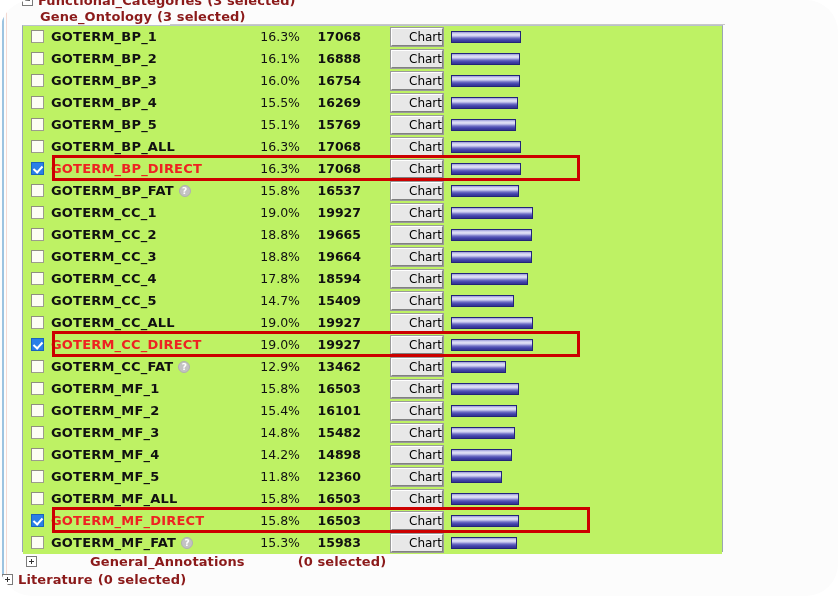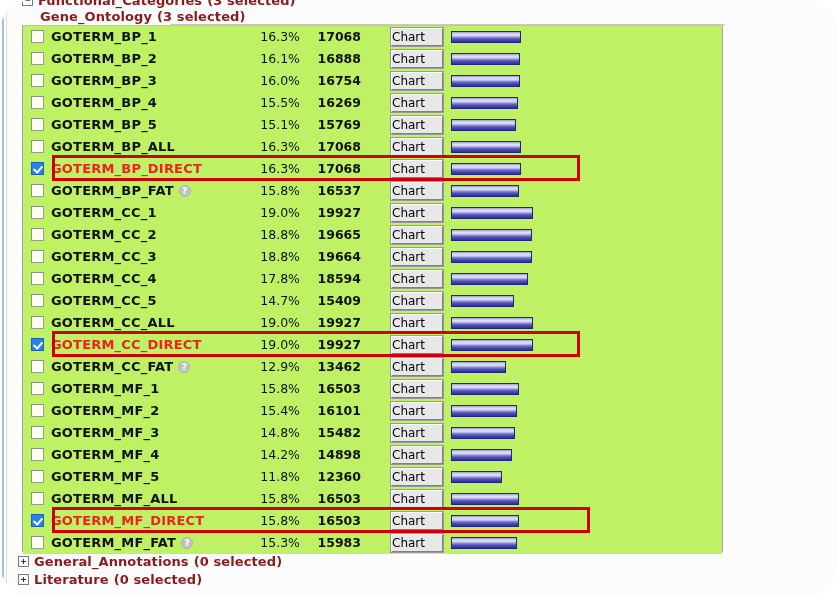--- a/index.html
+++ b/index.html
@@ -54,22 +54,22 @@
   .tree-row .expander::after {
     content: ""; position: absolute;
     left: 4px; top: 2px; width: 1px; height: 5px; background: #333;
   }
   .tree-row .expander.minus::after { display: none; }
   .tree-row .count {
     font-weight: bold; color: #8b1a1a; margin-left: 5px;
   }
   #hdr-functional { left: 22px; top: -7px; }
   #hdr-geneont    { left: 40px; top: 9px; justify-content: center; }
-  #hdr-general    { left: 18px; top: 554px; }
-  #hdr-literature { left: 18px; top: 572px; }
+  #hdr-general    { left: 26px; top: 554px; gap: 48px; }
+  #hdr-literature { left: 2px; top: 572px; }
   #hdr-functional .label, #hdr-geneont .label,
   #hdr-general .label, #hdr-literature .label { color: #8b1a1a; }
 
   
   .hdr-underline {
     position: absolute; left: 170px; top: 24px; width: 555px; height: 1px;
     background: #c8c8c8;
   }
 
   
@@ -152,21 +152,21 @@
     text-align: right;
     font-size: 12.5px; font-weight: bold; color: #111;
     font-family: "DejaVu Sans", sans-serif;
   }
 
   
   .chart-btn {
     position: absolute; left: 368px; top: 2px;
     width: 52px; height: 18px;
     line-height: 16px;
-    text-align: left;
+    text-align: right;
     font-size: 12px;
     color: #000000;
     background: #e8e8e8;
     border: 1px solid #ffffff;
     border-right-color: #808080;
     border-bottom-color: #808080;
     outline: 1px solid #9a9a9a;
     font-family: "DejaVu Sans", "Liberation Sans", sans-serif;
     cursor: pointer;
   }

